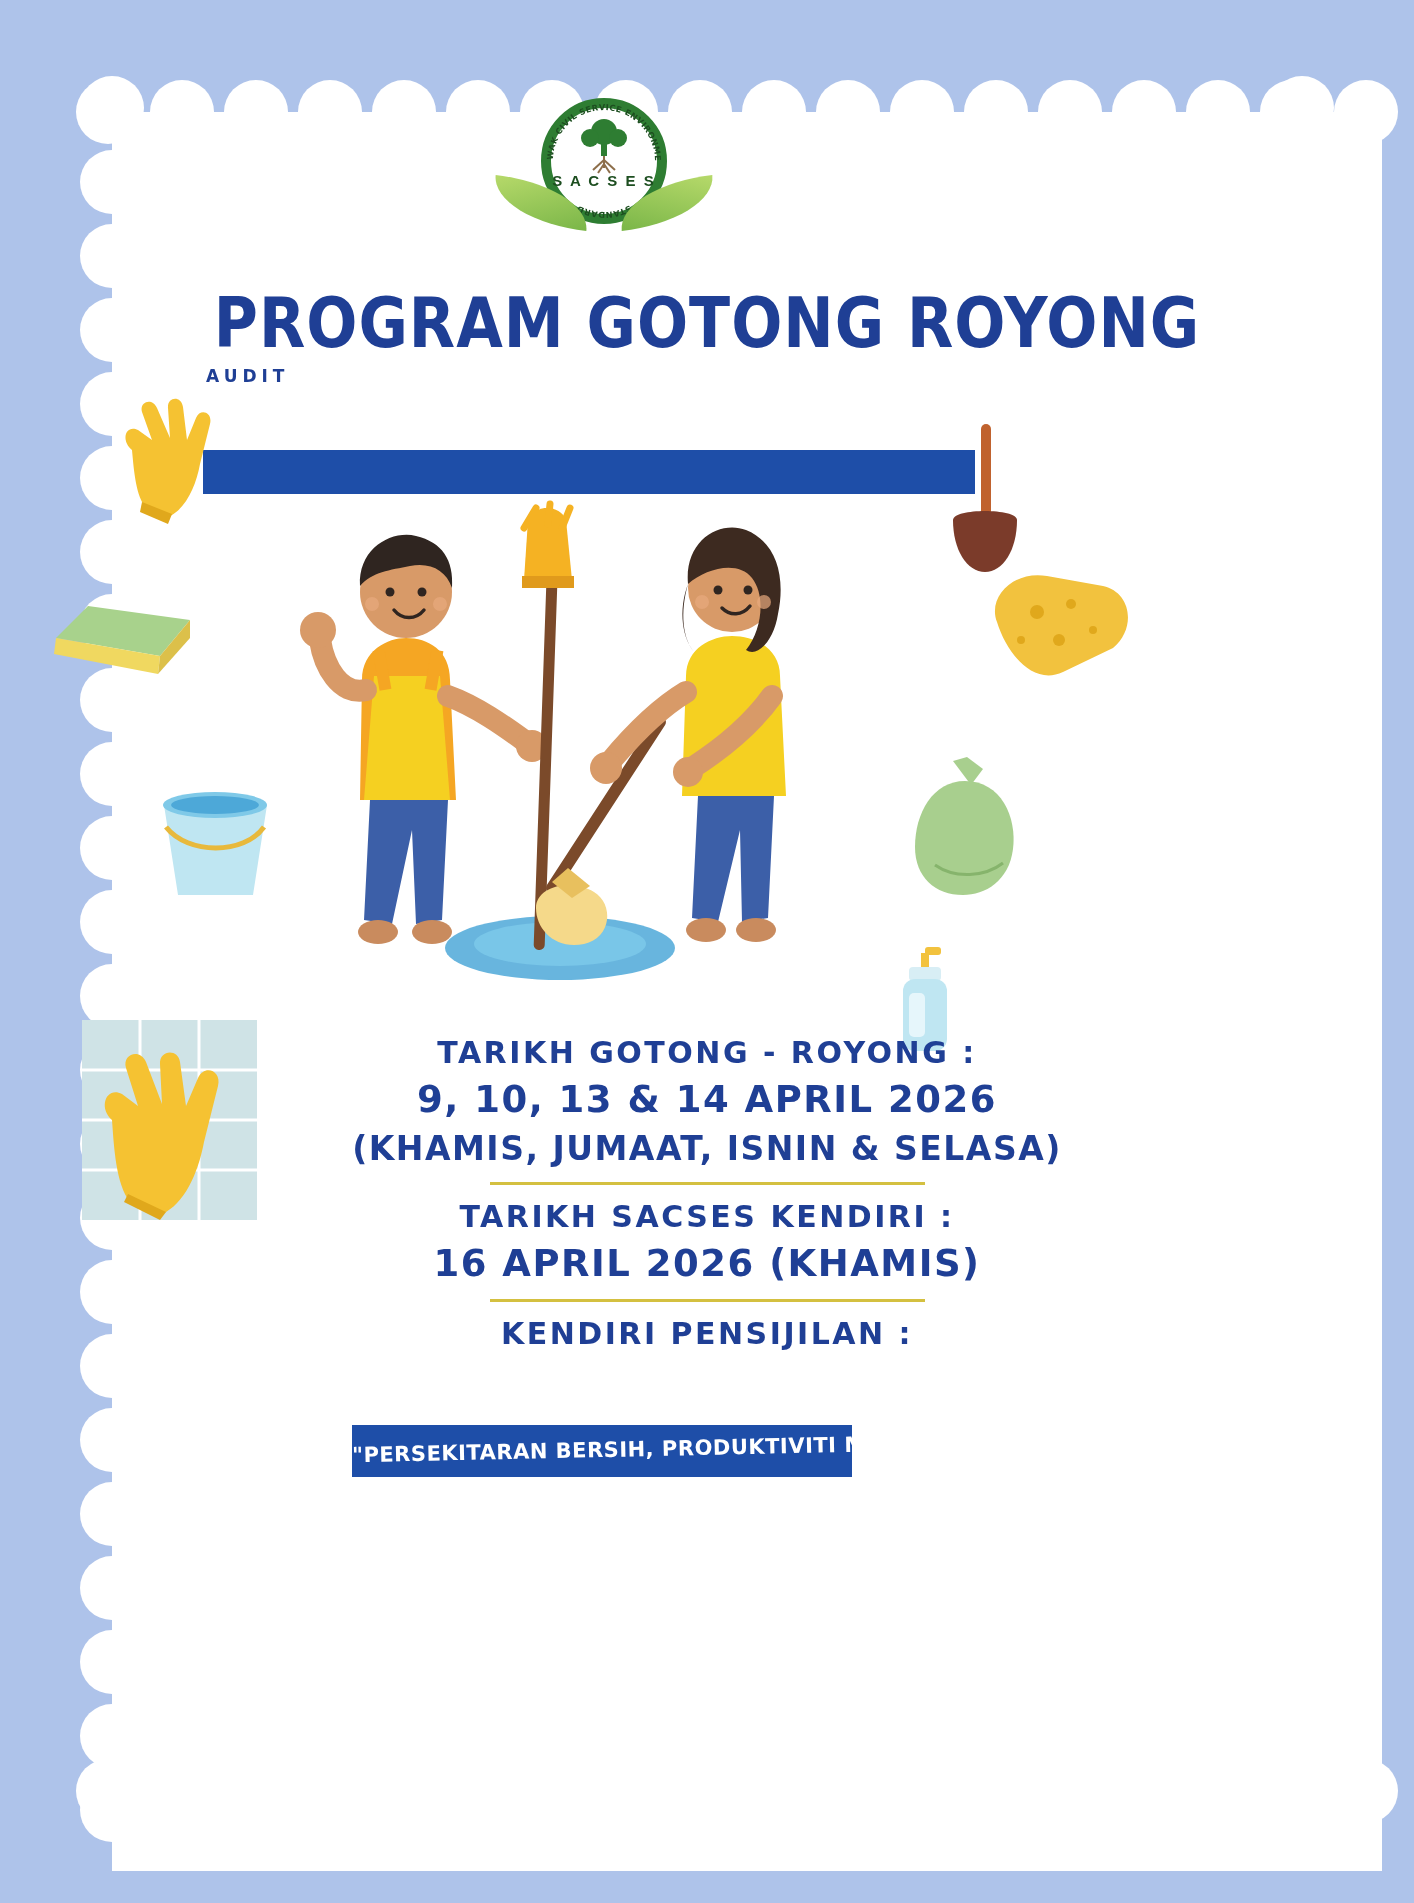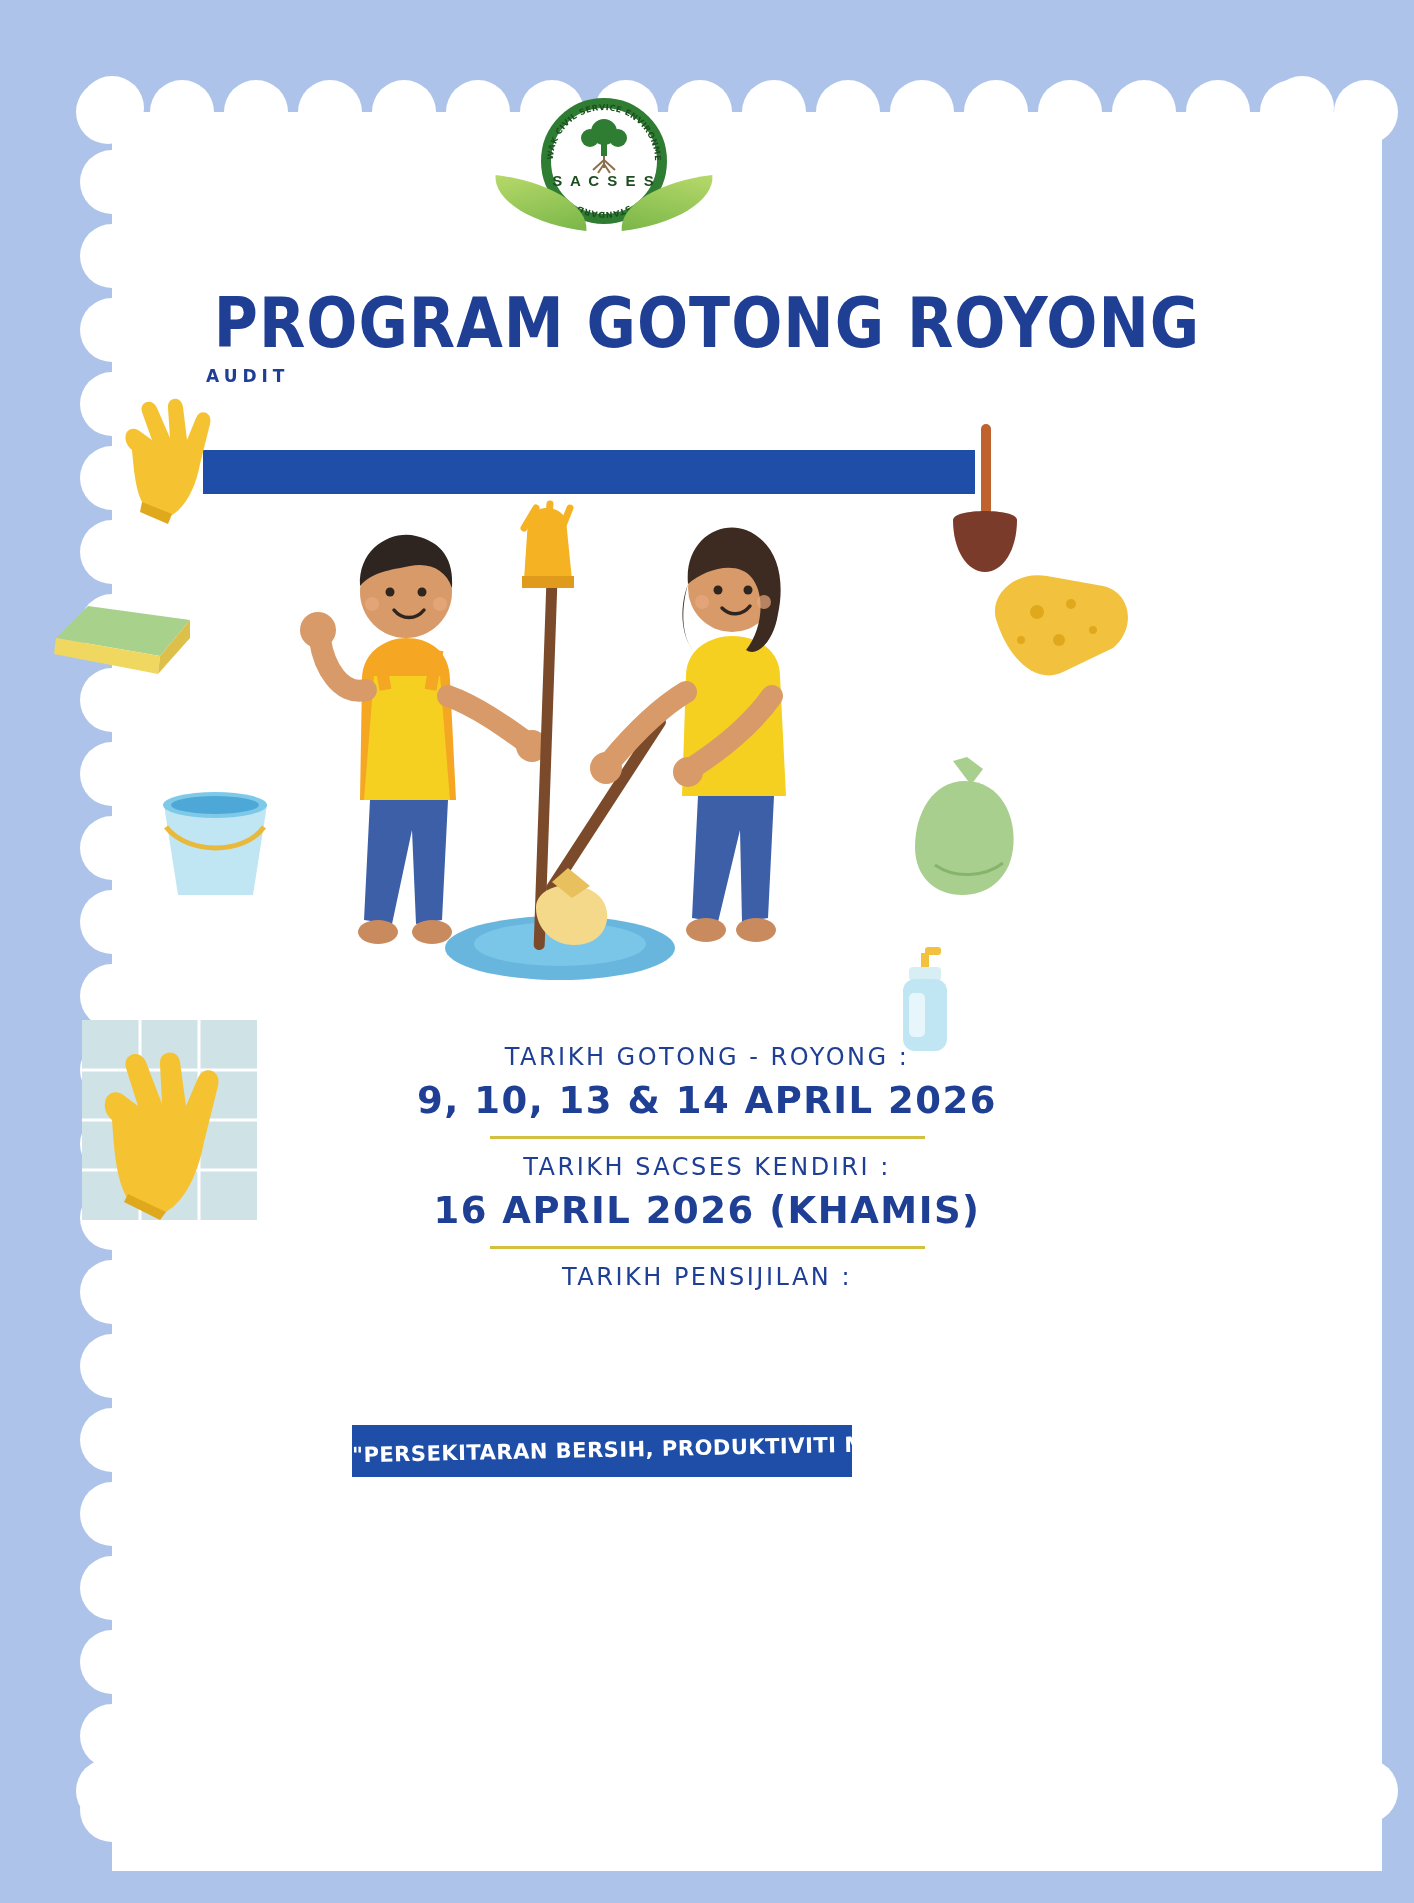--- a/index.html
+++ b/index.html
@@ -155,24 +155,24 @@
   
   .dates {
     position: absolute;
     left: 0; right: 0;
     top: 1035px;
     text-align: center;
     color: #1f3f95;
     font-family: "DejaVu Sans", sans-serif;
   }
   .d-label {
-    font-size: 24px;
-    font-weight: normal;
+    font-size: 30px;
+    font-weight: bold;
     letter-spacing: 2.5px;
-    margin: 8px 0 4px 0;
+    margin: 0 0 4px 0;
   }
   .d-value {
     font-size: 37px;
     font-weight: bold;
     letter-spacing: 1.5px;
     margin: 8px 0 2px 0;
   }
   .d-value.small {
     font-size: 33px;
   }
@@ -472,28 +472,29 @@
       <circle cx="448" cy="90" r="4.5" fill="#2f2520"></circle>
       <path d="M422,108 C430,116 442,116 450,106" stroke="#2f2520" stroke-width="3.5" fill="none" stroke-linecap="round"></path>
       <circle cx="402" cy="102" r="7" fill="#e8a97e" opacity="0.7"></circle>
       <circle cx="464" cy="102" r="7" fill="#e8a97e" opacity="0.7"></circle>
     </g>
   </svg>
 
   <div class="dates">
     <div class="d-label">TARIKH GOTONG - ROYONG :</div>
     <div class="d-value">9, 10, 13 &amp; 14 APRIL 2026</div>
+    <div class="d-value small">(KHAMIS, JUMAAT, ISNIN &amp; SELASA)</div>
 
     <div class="rule"></div>
 
     <div class="d-label">TARIKH SACSES KENDIRI :</div>
     <div class="d-value">16 APRIL 2026 (KHAMIS)</div>
 
     <div class="rule"></div>
 
-    <div class="d-label">TARIKH PENSIJILAN :</div>
+    <div class="d-label">KENDIRI PENSIJILAN :</div>
   </div>
 
   <div class="footer-banner">
     <div class="footer-text">"PERSEKITARAN BERSIH, PRODUKTIVITI MENING</div>
   </div>
 
 </div>
 
 </body></html>

